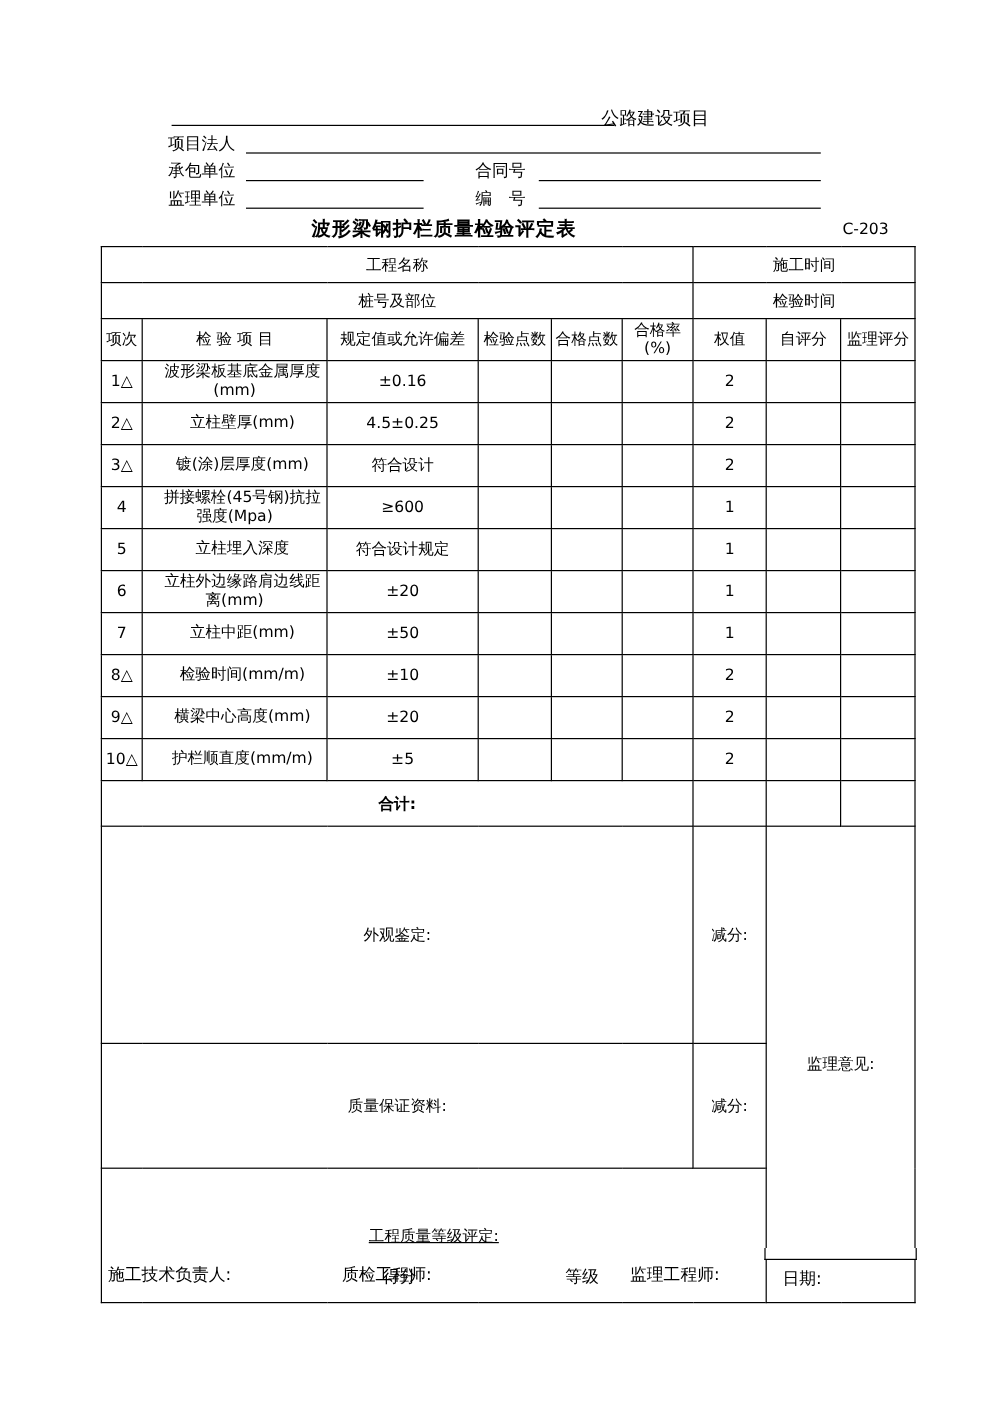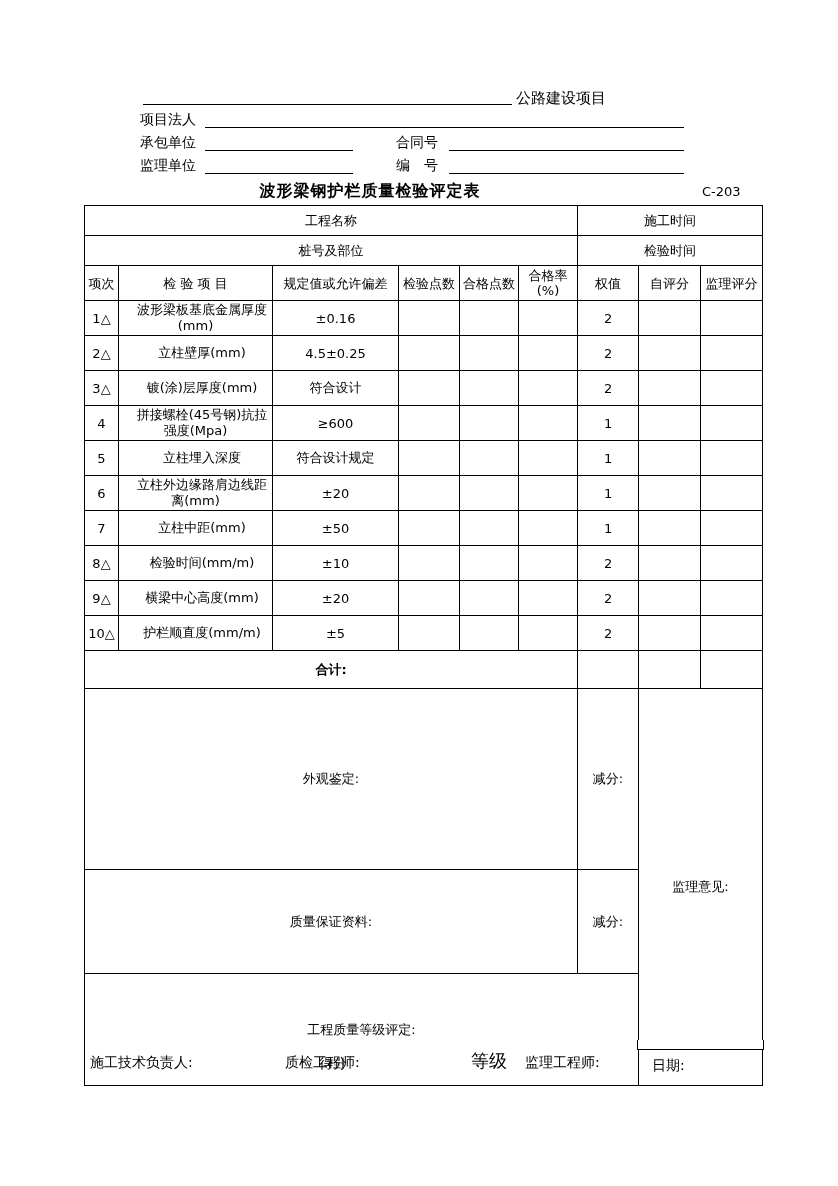--- a/index.html
+++ b/index.html
@@ -23,56 +23,56 @@
   table.main td {
     border:1px solid #000; font-size:13px; padding:0;
     text-align:center; vertical-align:middle; overflow:hidden;
   }
   tr.r-info  { height:30px; }
   tr.r-head  { height:35px; }
   tr.r-data  { height:35px; }
   tr.r-total { height:38px;font-weight:bold; }
   tr.r-sec1  { height:181px; }
   tr.r-sec2  { height:104px; }
-  tr.r-sec3  { height:112px; }
+  tr.r-sec3  { height:112px;text-decoration:underline; }
 
   td.info-l { text-align:left; padding-left:10px; font-size:14px; }
   td.info-r { text-align:left; padding-left:17px; font-size:14px; }
   td.head   { font-size:13px; line-height:15px; }
   td.c-item { text-align:left; padding:1px 3px 1px 4px; text-indent:13px; line-height:16px; }
   td.c-no, td.c-weight { font-size:13px; }
   td.total-cell { text-align:left; padding-left:5px; font-size:14px; }
   td.sec {
     text-align:left; vertical-align:top; padding:9px 0 0 10px; font-size:14px;
   }
   td.deduct { vertical-align:top; padding-top:11px; font-size:14px; }
   td.opinion {
     text-align:left; vertical-align:top; padding:11px 0 0 13px; font-size:14px;
     position:relative; border-bottom:none;
   }
   .date-lbl { position:absolute; left:13px; bottom:10px; font-size:14px; }
   td.grade-cell { position:relative; text-align:left; vertical-align:top; padding:9px 0 0 10px; font-size:14px; }
   .score-lbl { position:absolute; left:234px; bottom:12px; font-size:14px; }
-  .grade-lbl { position:absolute; left:386px; bottom:12px; font-size:18px; }
+  .grade-lbl { position:absolute; left:386px; bottom:12px; font-size:14px; }
 
   
   .overhang {
     position:absolute; left:637px; top:1040px; width:125px; height:9px;
     background:#fff; border-left:1px solid #000; border-right:1px solid #000;
     border-bottom:1px solid #000;
   }
   .footer-lbl { position:absolute; top:1054px; font-size:14px; white-space:nowrap; }
 </style>
 </head>
 <body>
 
 <div class="page">
 
   <div class="uline" style="left:143px; top:104px; width:369px;"></div>
-  <div class="lbl big" style="left:516px; top:89px;">公路建设项目</div>
+  <div class="lbl big" style="left:501px; top:89px;">公路建设项目</div>
 
   <div class="lbl" style="left:140px; top:111px;">项目法人</div>
   <div class="uline" style="left:205px; top:127px; width:479px;"></div>
 
   <div class="lbl" style="left:140px; top:134px;">承包单位</div>
   <div class="uline" style="left:205px; top:150px; width:148px;"></div>
   <div class="lbl" style="left:396px; top:134px;">合同号</div>
   <div class="uline" style="left:449px; top:150px; width:235px;"></div>
 
   <div class="lbl" style="left:140px; top:157px;">监理单位</div>

